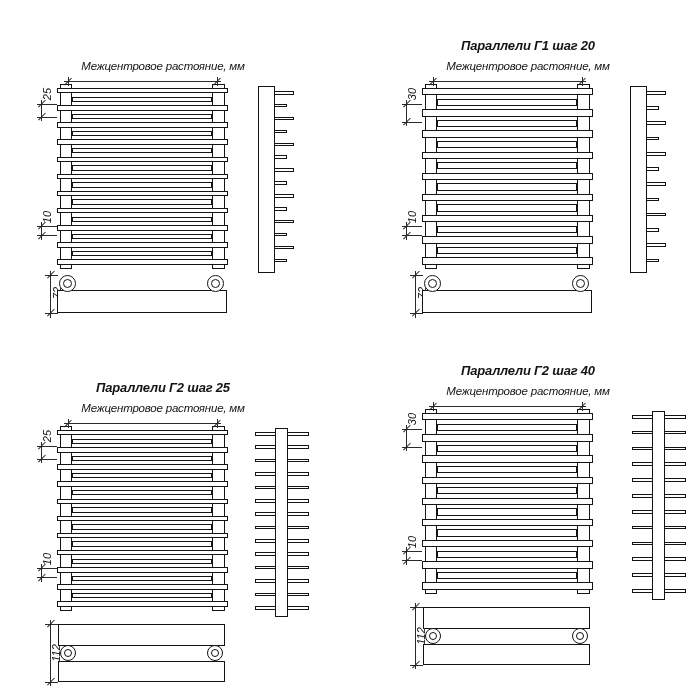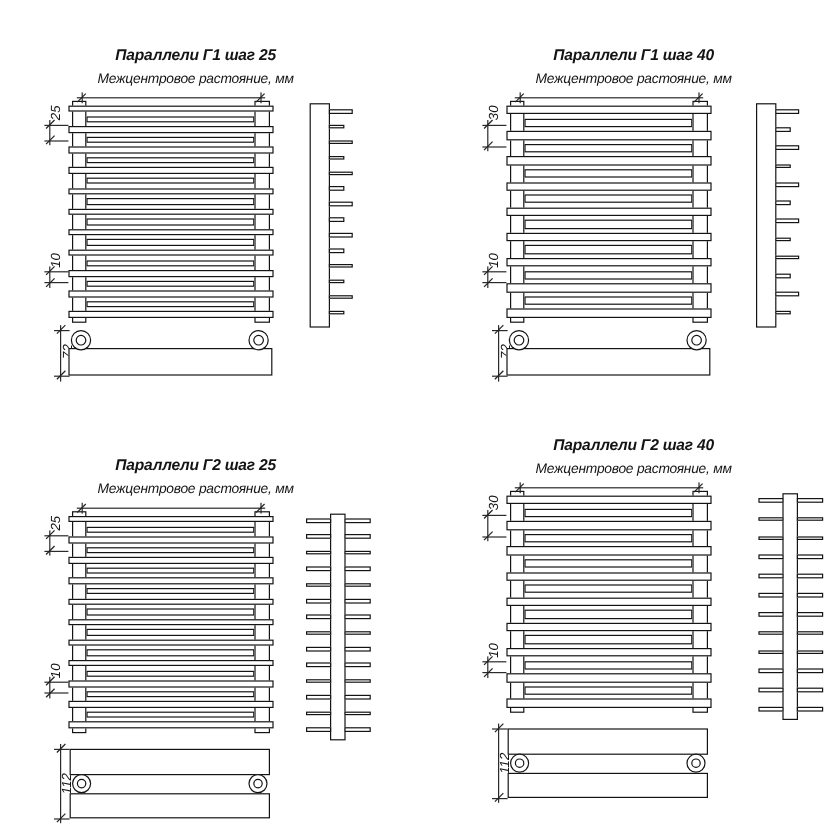--- a/index.html
+++ b/index.html
@@ -19,21 +19,20 @@
   .double .dim-base-text{left:19px;top:304px;}
   .tick{position:absolute;width:10px;height:1.2px;background:#222;transform:rotate(-45deg);}
   .gfx{position:absolute;inset:0;}
 </style>
 </head>
 <body>
 
 <div class="sheet">
 
   <div class="panel single" style="left: 20px; top: 0px;">
-    <div class="ptitle">Параллели Г1 шаг 25</div>
     <div class="psub">Межцентровое растояние, мм</div>
     <div class="vtext dim-step-text">25</div>
     <div class="vtext dim-small-text">10</div>
     <div class="vtext dim-base-text">72</div>
     <div class="gfx">
         <div class="a" style="left: 39.5px; top: 84px; width: 12.5px; height: 184.8px; border: 1.2px solid rgb(20, 20, 20); background: rgb(255, 255, 255);"></div>
         <div class="a" style="left: 192px; top: 84px; width: 12.5px; height: 184.8px; border: 1.2px solid rgb(20, 20, 20); background: rgb(255, 255, 255);"></div>
         <div class="a" style="left: 36.5px; top: 88px; width: 171px; height: 5.37143px; border: 1.2px solid rgb(20, 20, 20); background: rgb(255, 255, 255);"></div>
         <div class="a" style="left: 52px; top: 96.5714px; width: 140px; height: 5.37143px; border: 1.2px solid rgb(20, 20, 20); background: rgb(255, 255, 255);"></div>
         <div class="a" style="left: 36.5px; top: 105.143px; width: 171px; height: 5.37143px; border: 1.2px solid rgb(20, 20, 20); background: rgb(255, 255, 255);"></div>
@@ -94,21 +93,21 @@
         </div>
         <div class="a" style="left: 25px; top: 274.5px; width: 13px; height: 1.1px; background: rgb(42, 42, 42);"></div>
         <div class="a" style="left: 25px; top: 313px; width: 13px; height: 1.1px; background: rgb(42, 42, 42);"></div>
         <div class="a" style="left: 30px; top: 270.5px; width: 1.1px; height: 47px; background: rgb(42, 42, 42);"></div>
         <div class="tick" style="left: 25.5px; top: 273.9px;"></div>
         <div class="tick" style="left: 25.5px; top: 312.4px;"></div>
       </div>
   </div>
 
   <div class="panel single" style="left: 385px; top: 0px;">
-    <div class="ptitle">Параллели Г1 шаг 40</div>
+    <div class="ptitle">Параллели Г1 шаг 20</div>
     <div class="psub">Межцентровое растояние, мм</div>
     <div class="vtext dim-step-text">30</div>
     <div class="vtext dim-small-text">10</div>
     <div class="vtext dim-base-text">72</div>
     <div class="gfx">
         <div class="a" style="left: 39.5px; top: 84px; width: 12.5px; height: 184.8px; border: 1.2px solid rgb(20, 20, 20); background: rgb(255, 255, 255);"></div>
         <div class="a" style="left: 192px; top: 84px; width: 12.5px; height: 184.8px; border: 1.2px solid rgb(20, 20, 20); background: rgb(255, 255, 255);"></div>
         <div class="a" style="left: 36.5px; top: 88px; width: 171px; height: 7.38824px; border: 1.2px solid rgb(20, 20, 20); background: rgb(255, 255, 255);"></div>
         <div class="a" style="left: 52px; top: 98.5882px; width: 140px; height: 7.38824px; border: 1.2px solid rgb(20, 20, 20); background: rgb(255, 255, 255);"></div>
         <div class="a" style="left: 36.5px; top: 109.176px; width: 171px; height: 7.38824px; border: 1.2px solid rgb(20, 20, 20); background: rgb(255, 255, 255);"></div>

